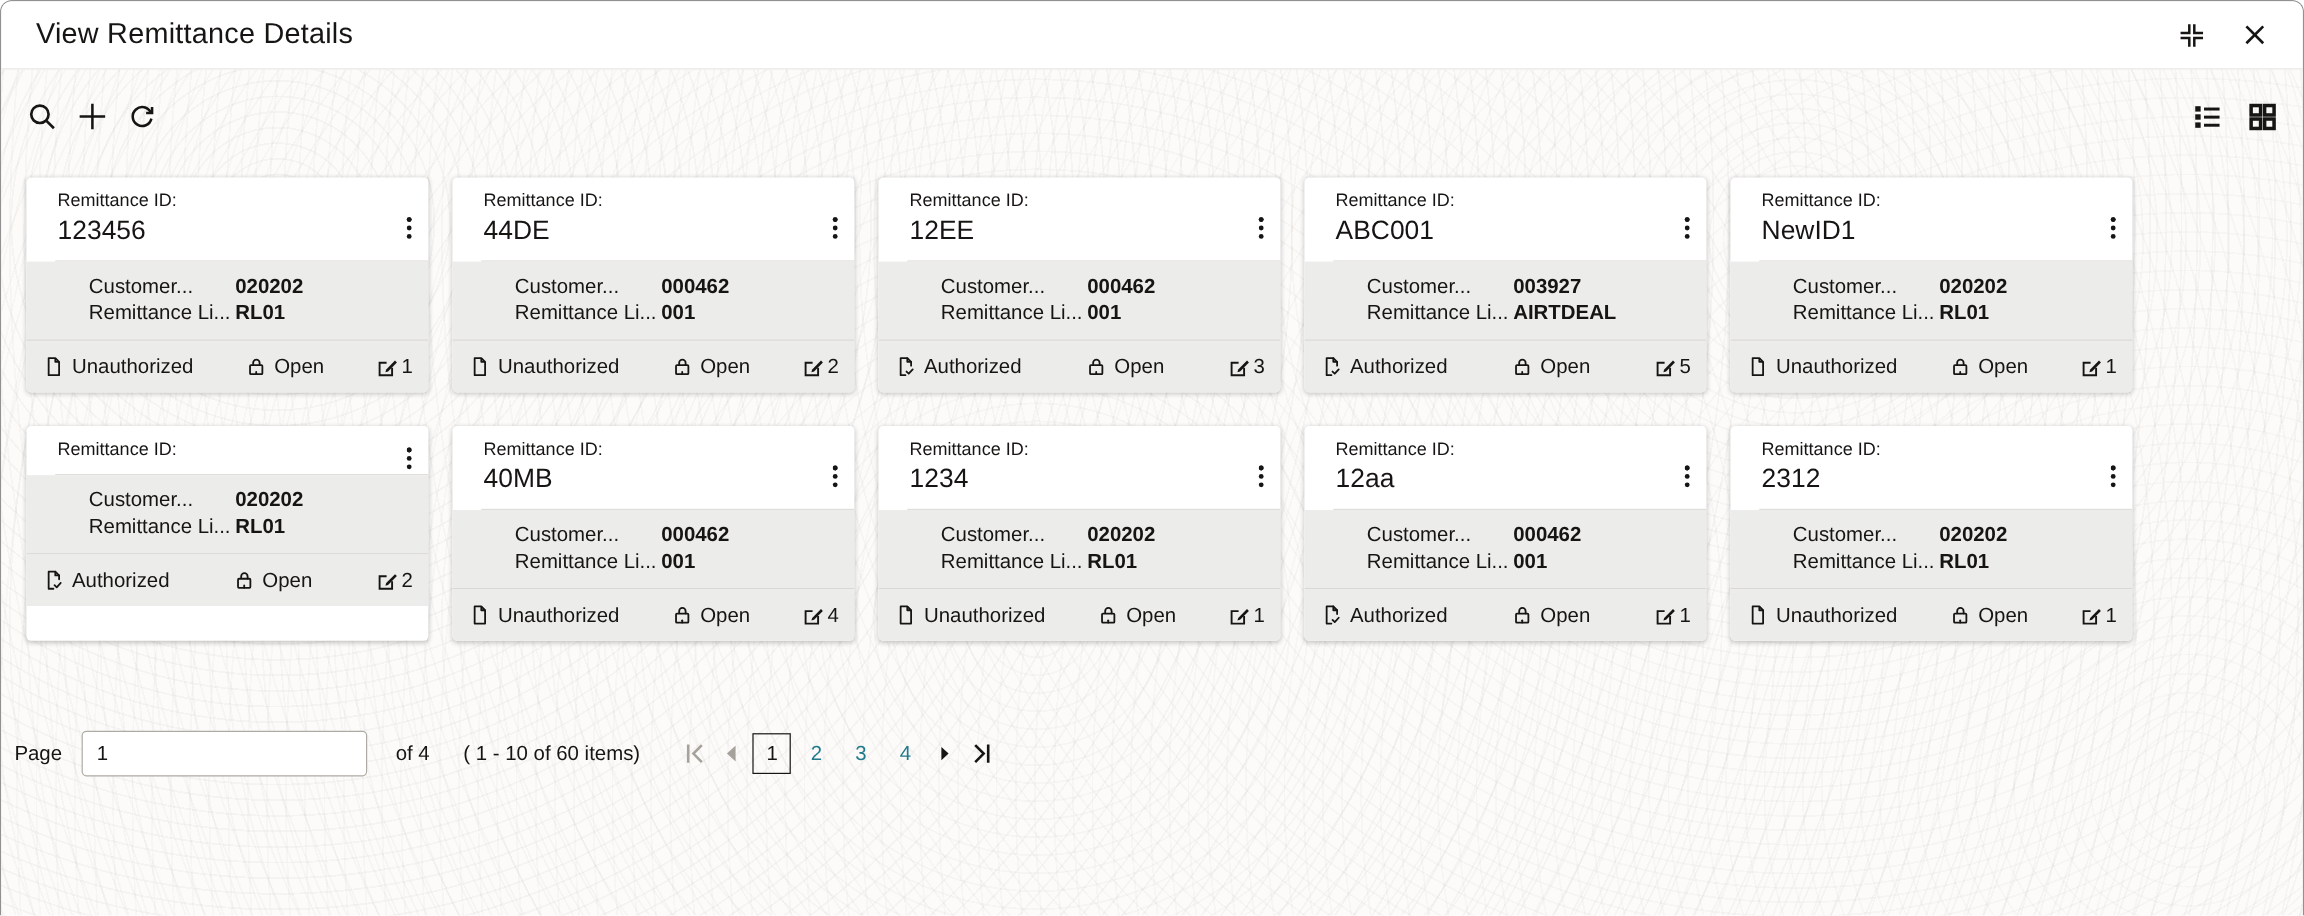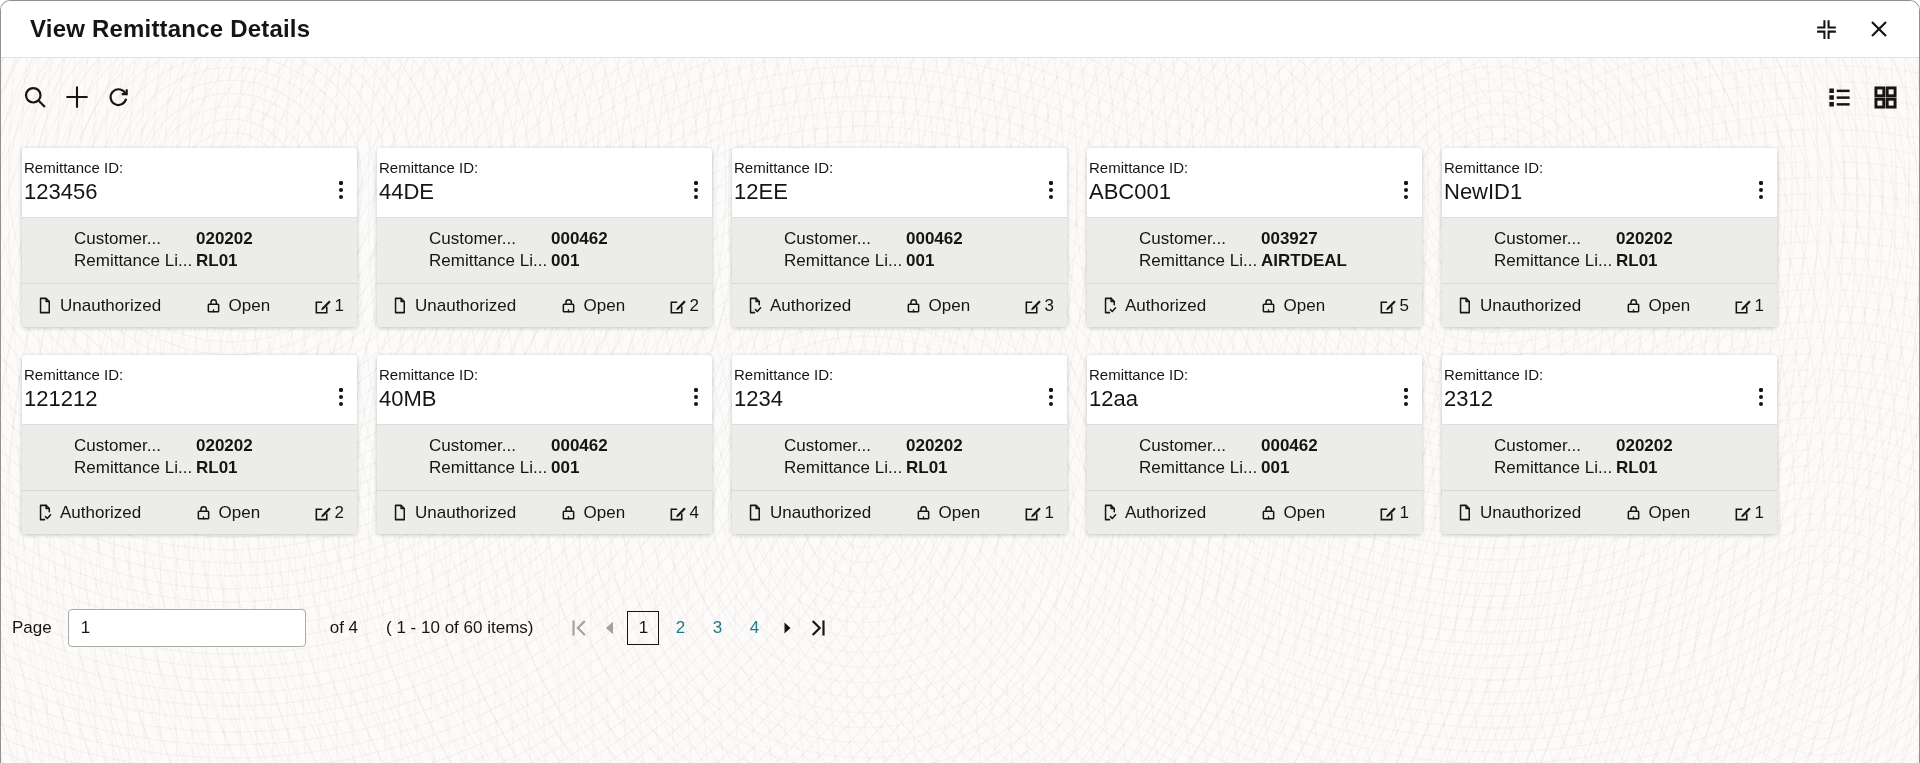--- a/index.html
+++ b/index.html
@@ -1,42 +1,42 @@
 <!DOCTYPE html>
 <html><head>
 <meta charset="utf-8">
 <style>
   * { margin:0; padding:0; box-sizing:border-box; }
   html,body { width:1920px; height:763px; background:#fff; font-family:"Liberation Sans", sans-serif; color:#161513; }
   #window { position:absolute; inset:0; border:1px solid #919191; border-bottom:none; border-radius:10px 10px 0 0; overflow:hidden; background:#fdfcfb; }
 
   
   .titlebar { height:57px; background:#fff; border-bottom:1px solid #e4e2df; display:flex; align-items:center; padding:0 26px 0 29px; }
-  .titlebar h1 { font-size:24px; font-weight:700; color:#161513; letter-spacing:.2px;text-align:center; }
+  .titlebar h1 { font-size:24px; font-weight:400; color:#161513; letter-spacing:.2px;text-align:center; }
   .titlebar .controls { margin-left:auto; display:flex; align-items:center; gap:24px; }
   button.icon-btn { background:none; border:none; padding:2px; cursor:pointer; display:flex; align-items:center; }
 
   
   .content { position:relative; height:706px; background-color:#fcfbfa;
     background-image:
       repeating-radial-gradient(circle at 12% 18%, rgba(160,150,140,0.07) 0 1.5px, transparent 1.5px 13px),
       repeating-radial-gradient(circle at 45% 65%, rgba(160,150,140,0.06) 0 1.5px, transparent 1.5px 15px),
       repeating-radial-gradient(circle at 78% 20%, rgba(160,150,140,0.06) 0 1.5px, transparent 1.5px 12px),
       repeating-radial-gradient(circle at 95% 85%, rgba(160,150,140,0.05) 0 1.5px, transparent 1.5px 16px);
   }
 
   
   .toolbar { display:flex; align-items:center; padding:22px 18px 14px 18px; }
   .toolbar .left  { display:flex; align-items:center; gap:9px; }
   .toolbar .right { margin-left:auto; display:flex; align-items:center; gap:15px; }
 
   
   .grid { display:flex; flex-wrap:wrap; gap:28px 20px; padding:20px 21px 0 21px; }
   .card { width:335px; background:#fff; border-radius:4px; box-shadow:0 1px 4px rgba(0,0,0,.22); overflow:hidden; }
-  .card-header { position:relative; padding:11px 14px 12px 2px; background:#fff; border-bottom:1px solid #e0dedb; }
+  .card-header { position:relative; padding:11px 14px 12px 2px; background:#fff; border-bottom:1px solid #e0dedb;margin-left:24px; }
   .card-id-label { font-size:15px; color:#161513; }
   .card-id { font-size:22px; color:#161513; margin-top:3px; }
   .kebab { position:absolute; top:50%; transform:translateY(-50%); right:8px; background:none; border:none; cursor:pointer; padding:6px; }
   .kebab span { display:block; width:4px; height:4px; border-radius:50%; background:#161513; margin:3px auto; }
   .card-mid { background:#ececea; padding:10px 14px 11px 14px; font-size:17px; line-height:22px; border-bottom:1px solid #dad8d5; }
   .mid-row { display:flex;margin-left:38px; }
   .mid-label { flex:0 0 122px; white-space:nowrap; overflow:hidden; }
   .mid-value { font-weight:700; }
   .card-footer { display:flex; align-items:center; justify-content:space-between; background:#ececea; height:43px; padding:0 13px; font-size:17px;text-align:center; }
   .foot-group { display:flex; align-items:center; gap:6px; }
@@ -414,21 +414,20 @@
           </svg>
         </span>
         <span>1</span>
       </span>
     </div>
   </div>
 
   <div class="card authorized">
     <div class="card-header">
       <div class="card-id-label">Remittance ID:</div>
-      <div class="card-id">121212</div>
       <button class="kebab">
         <span>
                 <span></span>
                 <span></span>
                 <span></span>
               </span>
       </button>
     </div>
     <div class="card-mid">
       <div class="mid-row">

